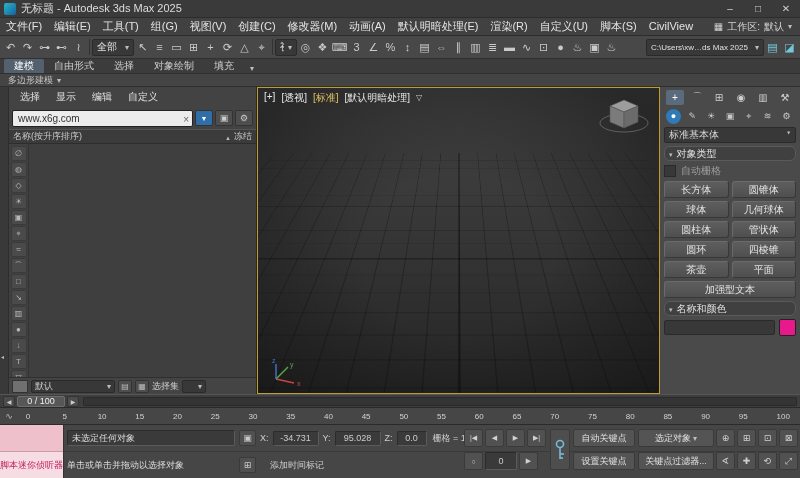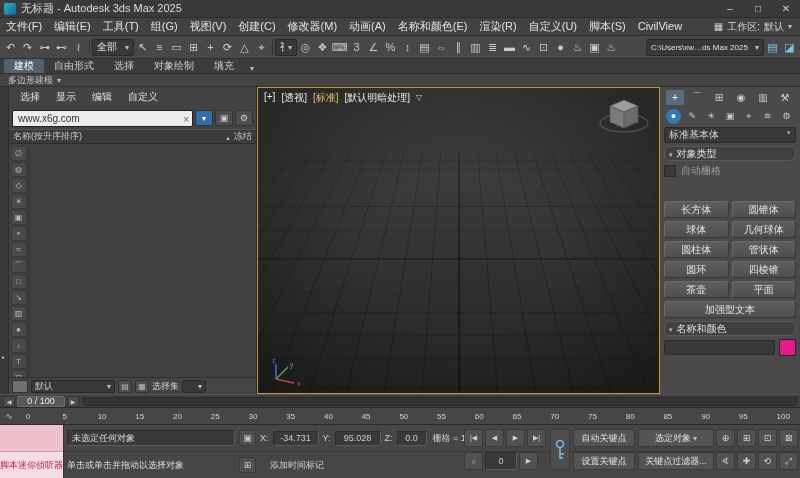--- a/index.html
+++ b/index.html
@@ -117,21 +117,21 @@
   .cp-cat{width:15px;height:15px;display:flex;align-items:center;justify-content:center;color:#c9c9c9;font-size:9px;}
   .cp-cat.active{background:#2f7ab8;color:#fff;border-radius:50%;}
   .cp-dd{height:16px;flex:0 0 16px;background:#383838;border:1px solid #2a2a2a;border-radius:2px;
          display:flex;align-items:flex-start;padding:0 4px;box-sizing:border-box;font-family:Liberation Mono, monospace;}
   .cp-dd .val{flex:1;}
   .rollout{height:15px;flex:0 0 15px;background:#404040;border:1px solid #5a5a5a;border-radius:6px;
            display:flex;align-items:center;gap:4px;padding:0 4px;color:#e0e0e0;box-sizing:border-box;}
   .r-caret::after{content:"▾";font-size:7px;color:#bbb;}
   .autogrid{display:flex;align-items:center;gap:5px;color:#9f9f9f;flex:0 0 14px;}
   .checkbox{width:10px;height:10px;background:#383838;border:1px solid #2a2a2a;}
-  .obj-grid{display:grid;grid-template-columns:1fr 1fr;gap:3px;margin-top:20px;}
+  .obj-grid{display:grid;grid-template-columns:1fr 1fr;gap:3px;}
   .obj-btn{height:17px;background:linear-gradient(180deg,#5e5e5e,#4f4f4f);border:1px solid #6a6a6a;
            border-bottom-color:#383838;border-right-color:#383838;border-radius:3px;display:flex;
            align-items:center;justify-content:center;color:#e4e4e4;font-size:10px;box-sizing:border-box;white-space:nowrap;overflow:hidden;}
   .name-color{display:flex;align-items:center;gap:4px;flex:0 0 16px;}
   .name-field{flex:1;height:15px;background:#383838;border:1px solid #2a2a2a;border-radius:2px;box-sizing:border-box;}
   .swatch{width:15px;height:15px;background:#e8198b;border:1px solid #222;border-radius:2px;flex:0 0 15px;}
 
   
   .timeslider{height:14px;flex:0 0 14px;background:#3e3e3e;border-top:1px solid #555;border-bottom:1px solid #2a2a2a;
               display:flex;align-items:center;padding:0 3px;box-sizing:border-box;gap:2px;}
@@ -202,21 +202,21 @@
     <div class="menus">
 
     <span class="menu-item">文件(F)</span>
         <span class="menu-item">编辑(E)</span>
         <span class="menu-item">工具(T)</span>
         <span class="menu-item">组(G)</span>
         <span class="menu-item">视图(V)</span>
         <span class="menu-item">创建(C)</span>
         <span class="menu-item">修改器(M)</span>
         <span class="menu-item">动画(A)</span>
-        <span class="menu-item">名称和颜色(E)</span>
+        <span class="menu-item">默认明暗处理(E)</span>
         <span class="menu-item">渲染(R)</span>
         <span class="menu-item">自定义(U)</span>
         <span class="menu-item">脚本(S)</span>
         <span class="menu-item">CivilView</span>
       </div>
     <div class="workspace">
       <span>▦</span>
       <span>工作区:</span>
       <span>默认</span>
       <span class="caret"></span>

